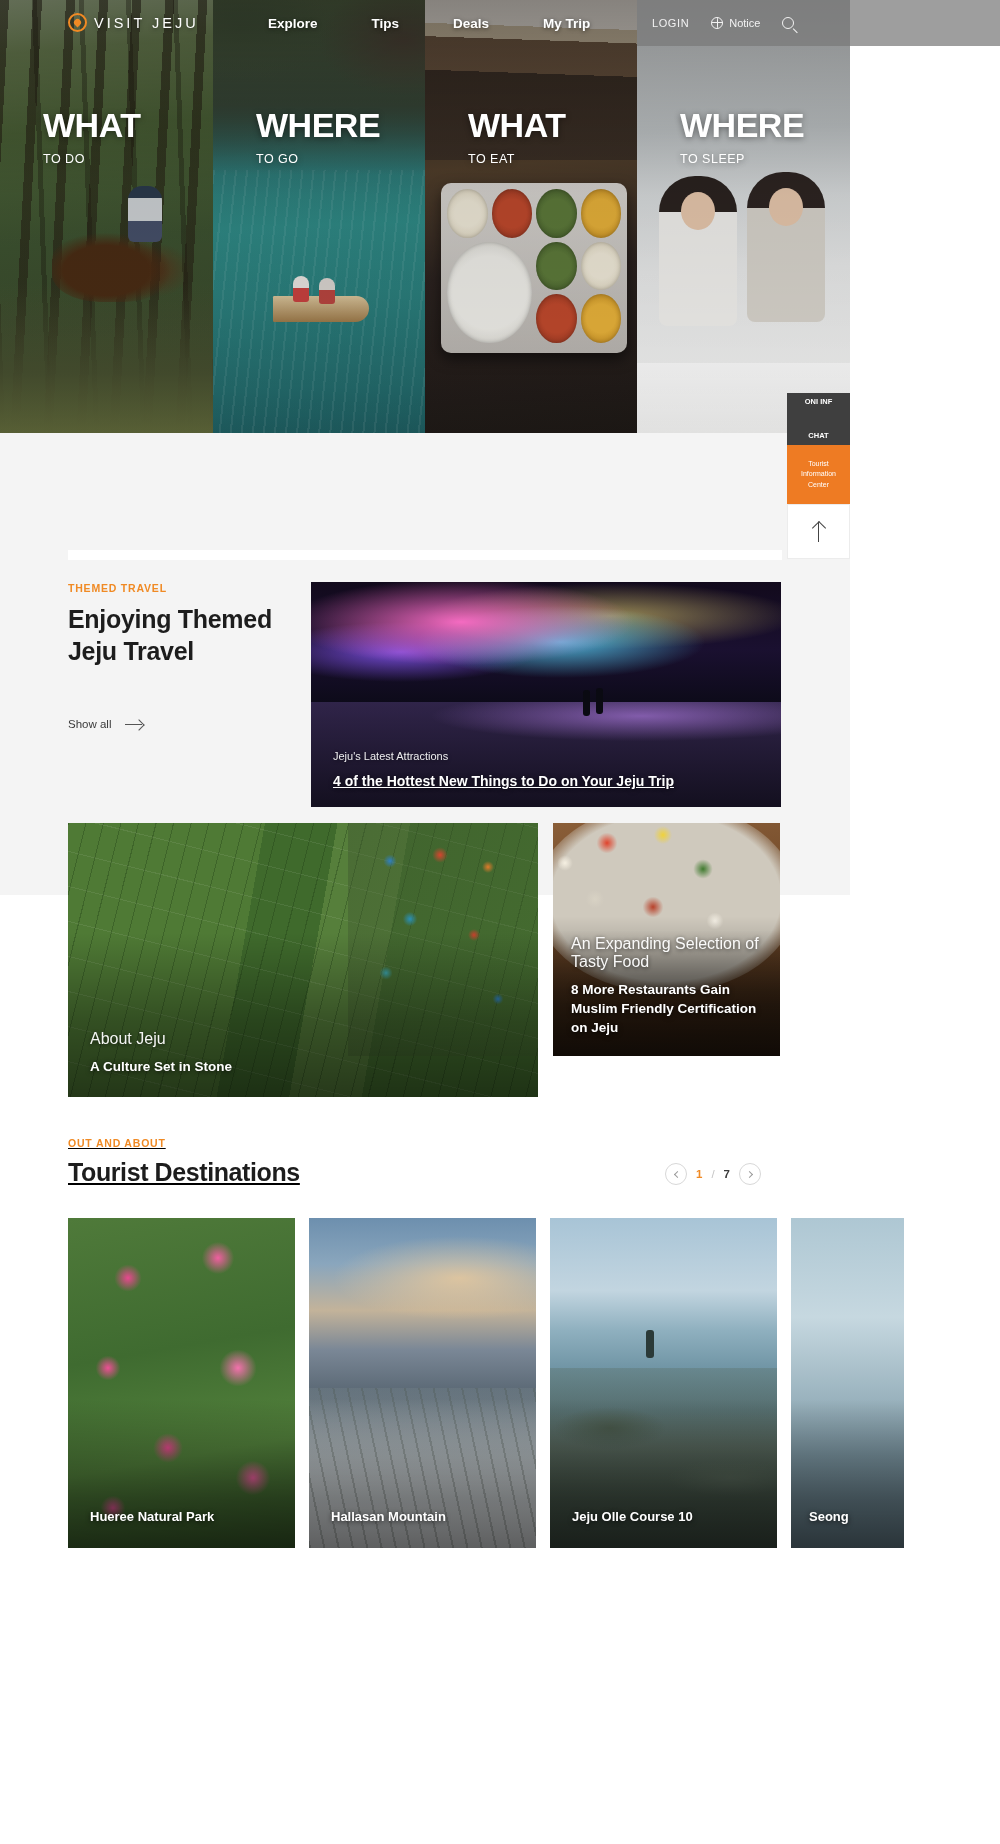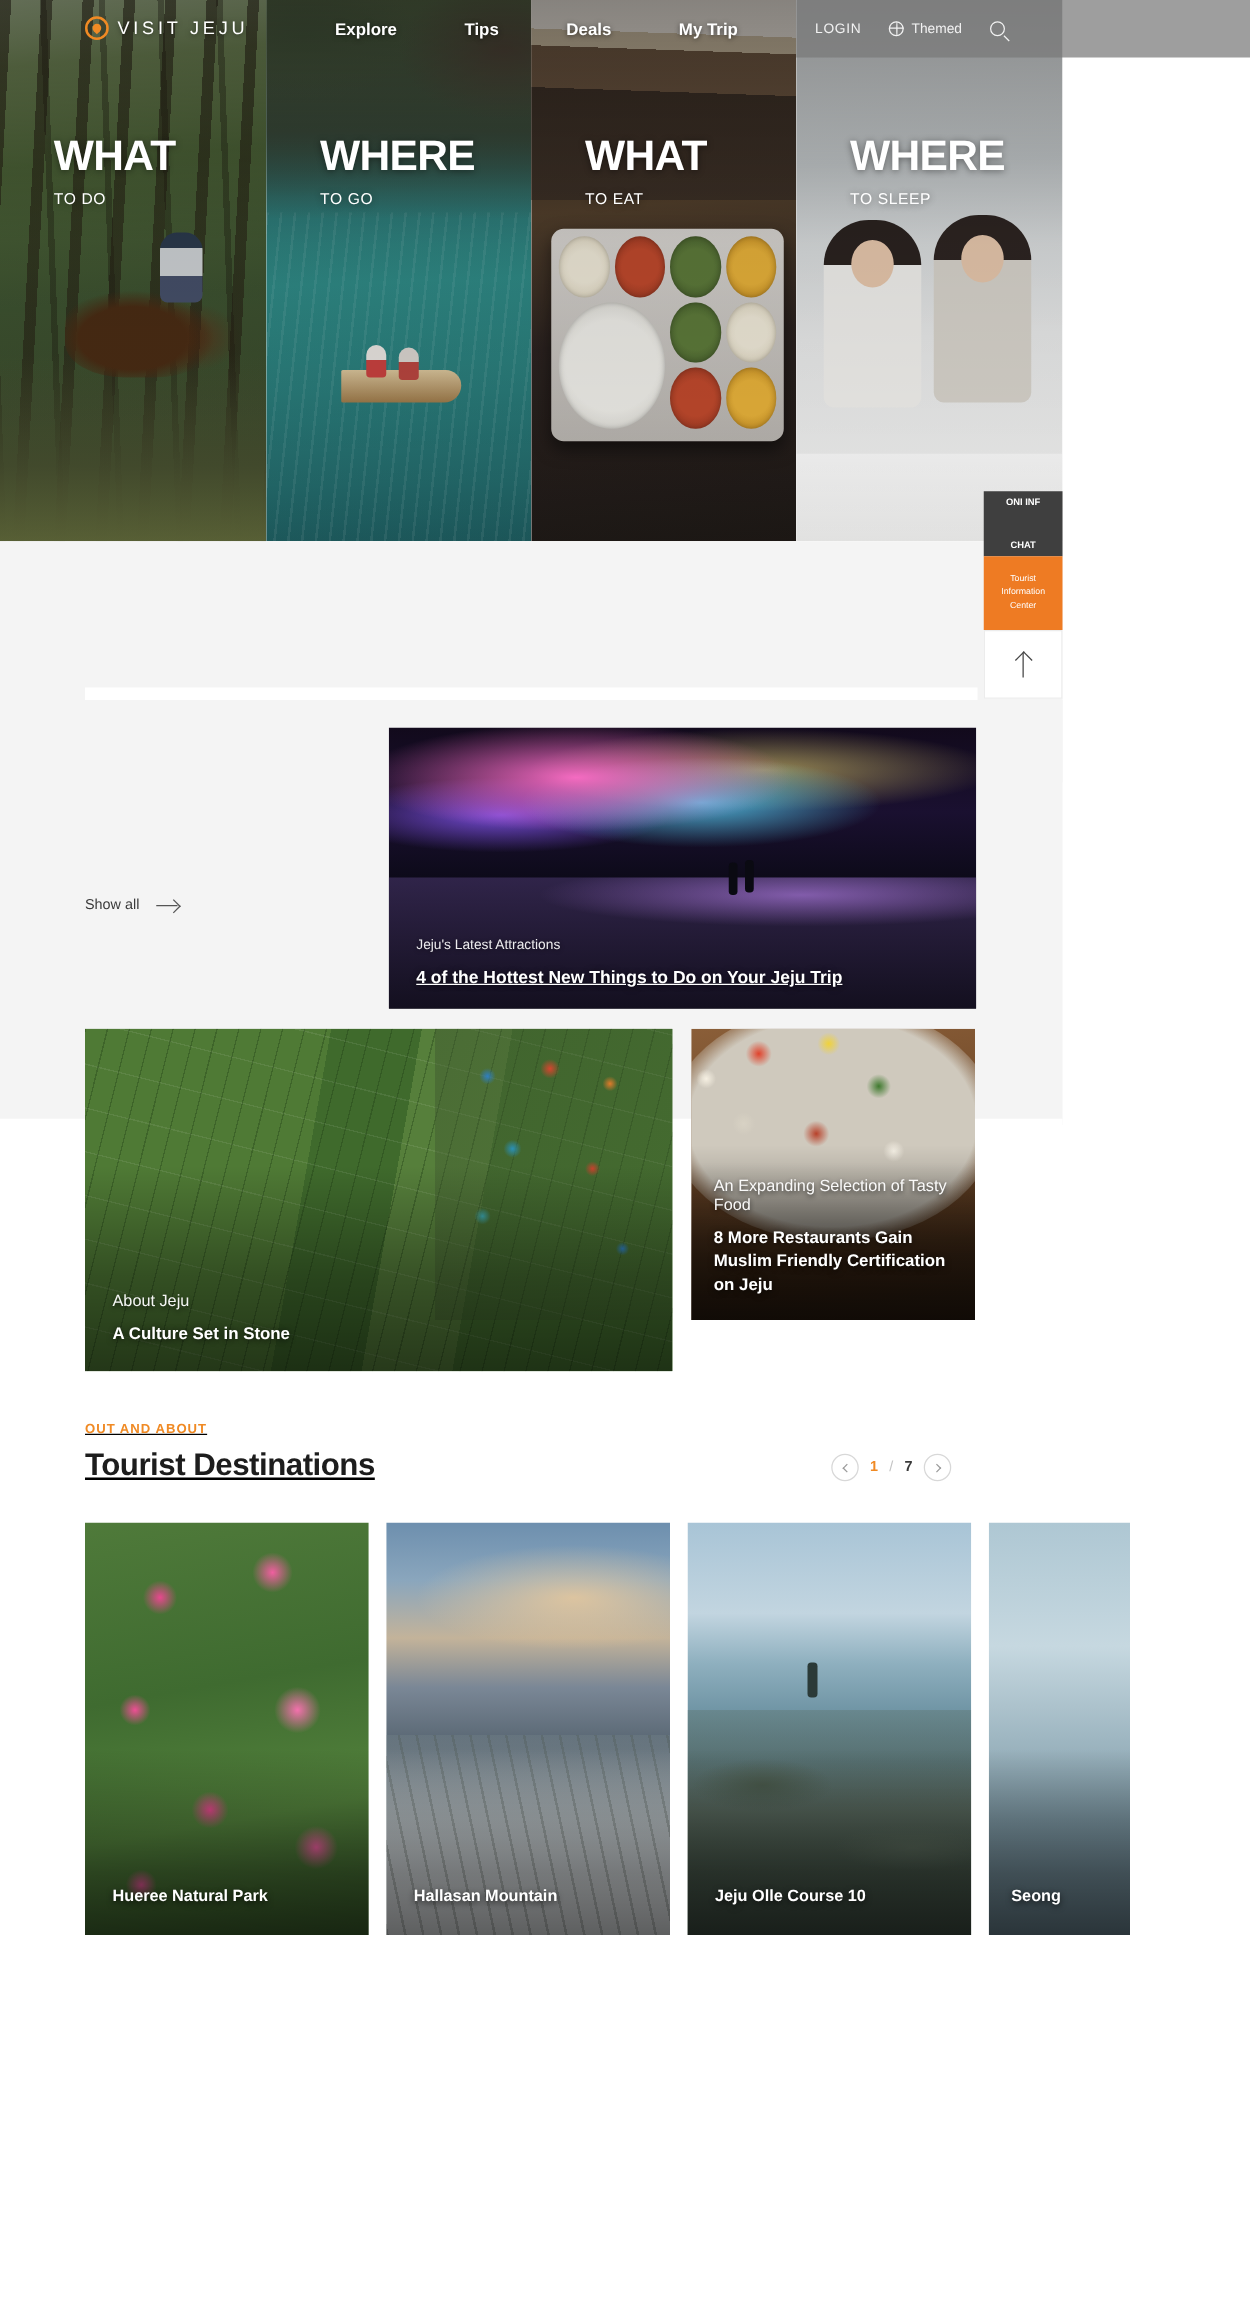--- a/index.html
+++ b/index.html
@@ -440,21 +440,21 @@
   .food-board::after {
     content:"";
     position:absolute; inset:0;
     background: linear-gradient(180deg, rgba(0,0,0,0) 46%, rgba(0,0,0,.45) 78%, rgba(0,0,0,.6) 100%);
   }
   .c-left .ov, .c-right .ov {
     position: absolute; inset: 0;
     background: linear-gradient(180deg, rgba(0,0,0,0) 40%, rgba(0,0,0,.35) 72%, rgba(0,0,0,.55) 100%);
   }
   .c-cap { position: absolute; left: 22px; bottom: 20px; color: #fff; z-index: 5; }
-  .c-cap .sub { font-size: 13px; opacity: .95; text-shadow: 0 1px 4px rgba(0,0,0,.7); }
+  .c-cap .sub { font-size: 16px; opacity: .95; text-shadow: 0 1px 4px rgba(0,0,0,.7); }
   .c-cap .ttl { font-size: 13.5px; font-weight: 700; margin-top: 10px; line-height: 1.4;
     text-shadow: 0 1px 5px rgba(0,0,0,.75); }
   .c-right .c-cap { left: 18px; bottom: 18px; width: 200px; }
 
   
   .dest {
     position: absolute; left: 0; top: 1105px; width: 1000px; height: 740px; background: #fff;
   }
   .dest-head { position: absolute; left: 68px; top: 32px; text-decoration: underline; }
   .dest-title { font-size: 25px; font-weight: 800; color: #1d1d1d; margin-top: 9px; letter-spacing: -.4px; }
@@ -620,21 +620,21 @@
       <a href="#">Explore</a>
       <a href="#">Tips</a>
       <a href="#">Deals</a>
       <a href="#">My Trip</a>
     </nav>
 
     <div class="util">
       <span class="login">LOGIN</span>
       <span class="lang">
         <span class="globe"></span>
-        <span>Themed</span>
+        <span>Notice</span>
       </span>
       <span class="search-ic"></span>
     </div>
   </div>
 
   <div class="float-col">
     <div class="f-chat">
       <span>ONI INF</span>
       <span>CHAT</span>
     </div>
@@ -654,20 +654,24 @@
       <span class="txt">Visitjeju.net Gets a New Look for 2022</span>
       <span class="date">2022.02.16</span>
       <span class="navs">
         <span class="nbtn prev"></span>
         <span class="nbtn next"></span>
       </span>
     </div>
   </div>
 
   <div class="themed">
+    <div class="themed-left">
+      <div class="sec-eyebrow">THEMED TRAVEL</div>
+      <div class="sec-title">Enjoying Themed Jeju Travel</div>
+    </div>
     <div class="show-all">
       <span>Show all</span>
       <span class="ar-right"></span>
     </div>
 
     <div class="card-feat">
       <div class="aurora"></div>
       <div class="fig1"></div>
       <div class="fig2"></div>
       <div class="card-cap">

